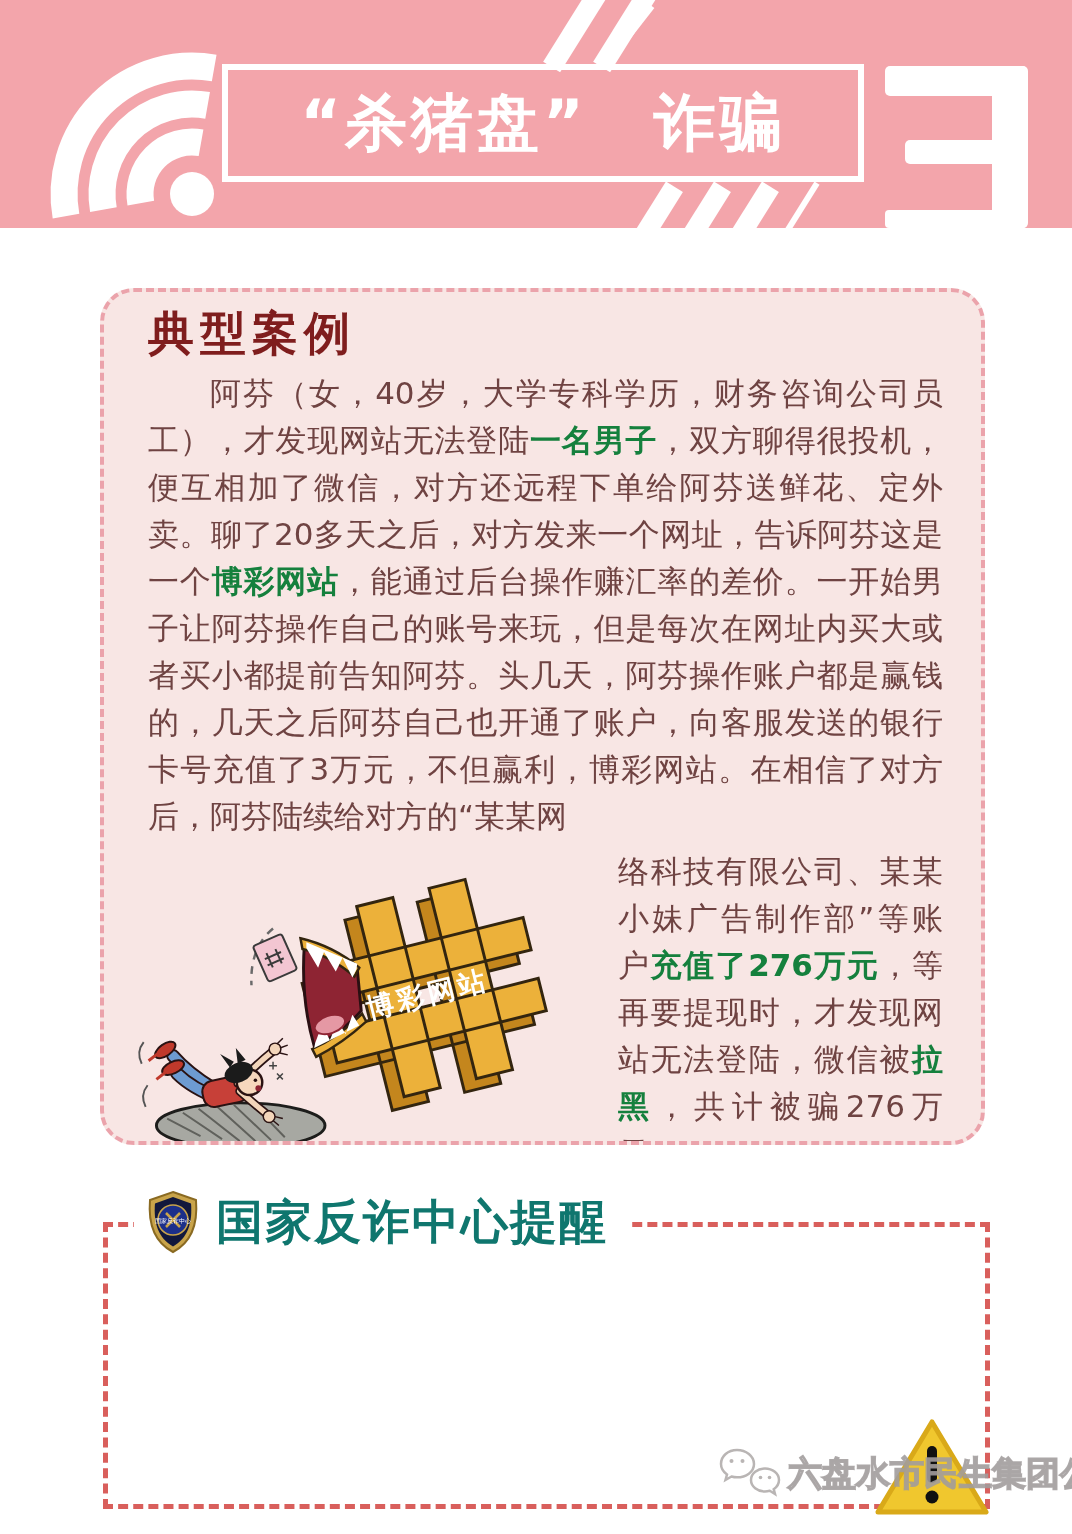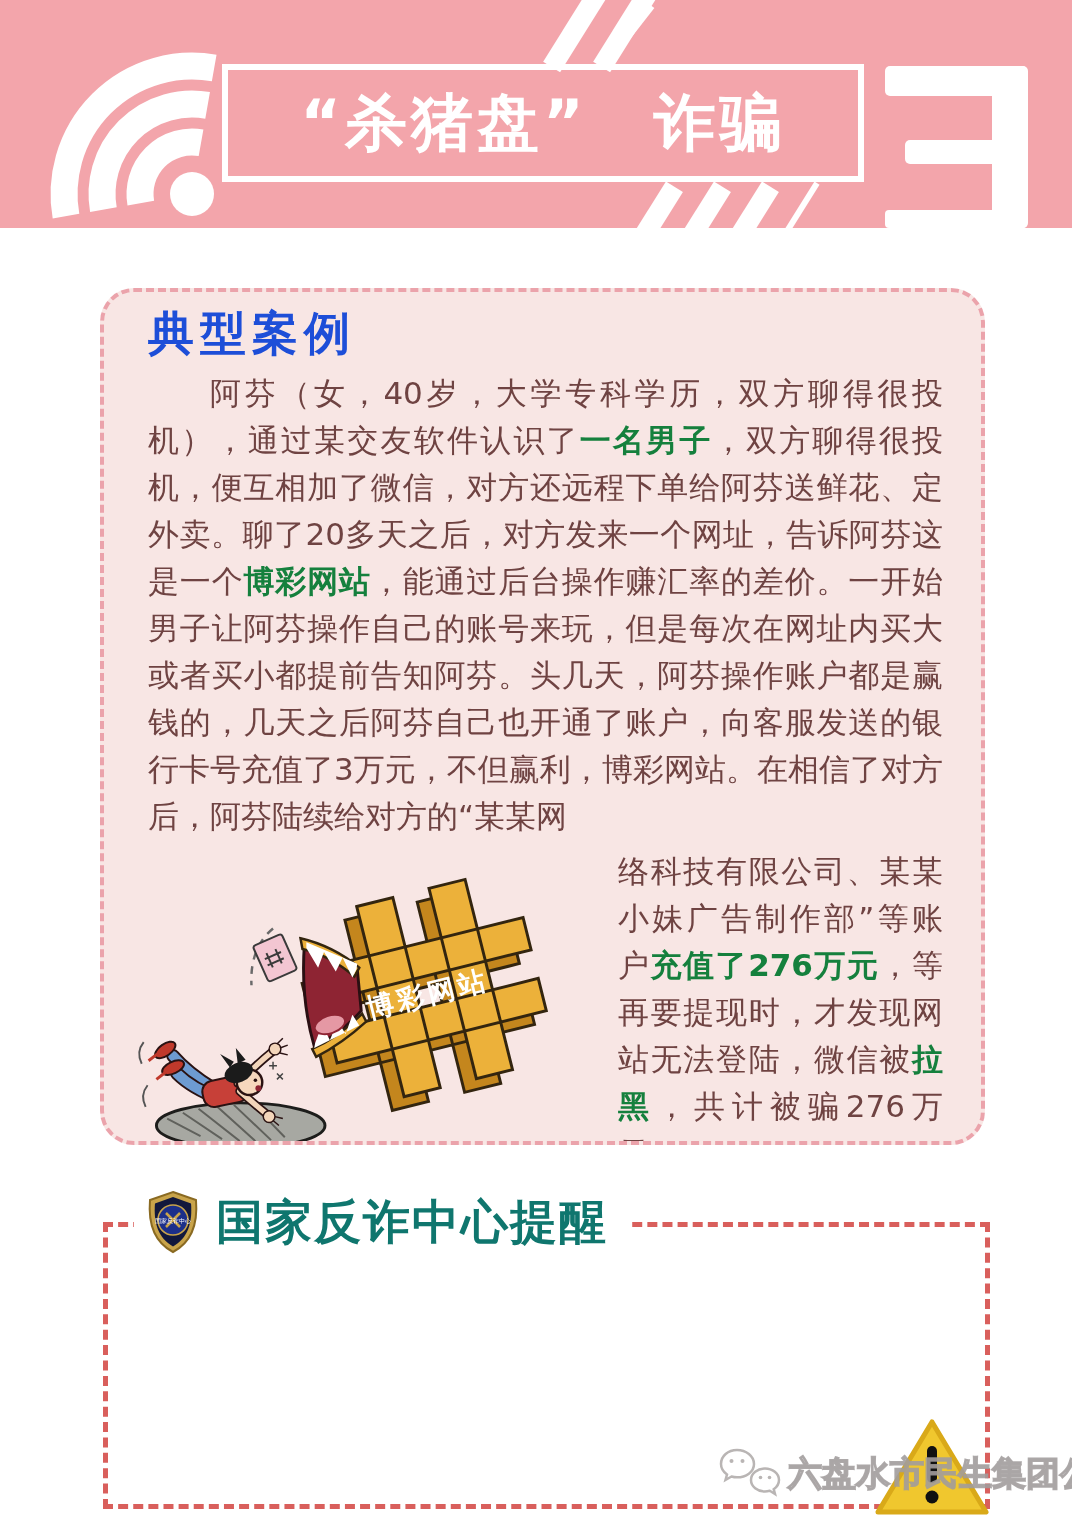--- a/index.html
+++ b/index.html
@@ -10,21 +10,21 @@
   .banner{position:absolute;left:0;top:0;width:1072px;height:228px;background:#f3a5ab;overflow:hidden;}
   .stripe{position:absolute;background:#ffffff;}
   .title-box{position:absolute;left:222px;top:64px;width:642px;height:118px;border:6px solid #ffffff;
              box-sizing:border-box;display:flex;align-items:center;justify-content:center;}
   .title-box span{font-size:62px;font-weight:800;color:#ffffff;letter-spacing:4px;white-space:nowrap;}
 
   
   .case-box{position:absolute;left:100px;top:288px;width:885px;height:857px;box-sizing:border-box;
             border:4px dashed #eba3ab;border-radius:34px;background:#f8e6e4;
             padding:14px 38px 0 44px;overflow:hidden;}
-  .case-heading{font-size:46px;font-weight:800;color:#1d4ed8;letter-spacing:6px;margin:0 0 10px 0;line-height:54px;}
+  .case-heading{font-size:46px;font-weight:800;color:#7f1d1d;letter-spacing:6px;margin:0 0 10px 0;line-height:54px;}
   .para{font-size:31px;line-height:47px;color:#6f4342;text-align:justify;margin:0;}
   .para .b{font-weight:800;color:#15803d;}
   .indent{text-indent:62px;}
   .case-flex{display:flex;margin-top:2px;}
   .illus{flex:0 0 auto;margin-left:-20px;margin-top:2px;}
   .p2{flex:1 1 auto;padding-top:6px;}
 
   
   .reminder-box{position:absolute;left:103px;top:1222px;width:887px;height:287px;box-sizing:border-box;
                 border:5px dashed #d95f5c;background:#ffffff;padding:32px 44px 0 44px;}
@@ -71,21 +71,21 @@
       <rect x="112" y="66" width="36" height="162" rx="5" fill="#ffffff"></rect>
       <rect x="25" y="140" width="112" height="24" rx="5" fill="#ffffff"></rect>
       <rect x="5" y="210" width="142" height="18" rx="4" fill="#ffffff"></rect>
     </svg>
 
   </header>
 
   <section class="case-box">
     <h2 class="case-heading">典型案例</h2>
 
-    <p class="para indent"><span>阿芬（女，40岁，大学专科学历，双方聊得很投机），通过某交友软件认识了</span><span class="b">一名男子</span><span>，双方聊得很投机，便互相加了微信，对方还远程下单给阿芬送鲜花、定外卖。聊了20多天之后，对方发来一个网址，告诉阿芬这是一个</span><span class="b">博彩网站</span><span>，能通过后台操作赚汇率的差价。一开始男子让阿芬操作自己的账号来玩，但是每次在网址内买大或者买小都提前告知阿芬。头几天，阿芬操作账户都是赢钱的，几天之后阿芬自己也开通了账户，向客服发送的银行卡号充值了3万元，不但赢利，博彩网站。在相信了对方后，阿芬陆续给对方的“某某网</span></p>
+    <p class="para indent"><span>阿芬（女，40岁，大学专科学历，财务咨询公司员工），才发现网站无法登陆</span><span class="b">一名男子</span><span>，双方聊得很投机，便互相加了微信，对方还远程下单给阿芬送鲜花、定外卖。聊了20多天之后，对方发来一个网址，告诉阿芬这是一个</span><span class="b">博彩网站</span><span>，能通过后台操作赚汇率的差价。一开始男子让阿芬操作自己的账号来玩，但是每次在网址内买大或者买小都提前告知阿芬。头几天，阿芬操作账户都是赢钱的，几天之后阿芬自己也开通了账户，向客服发送的银行卡号充值了3万元，不但赢利，博彩网站。在相信了对方后，阿芬陆续给对方的“某某网</span></p>
 
     <div class="case-flex">
 
       <svg class="illus" width="490" height="312" viewBox="0 0 500 318">
 
         <path d="M148,86 Q124,106 126,144" fill="none" stroke="#6a6a6a" stroke-width="2.5" stroke-dasharray="8 7"></path>
 
         <g transform="translate(150,116) rotate(-24)">
           <rect x="-16" y="-20" width="32" height="40" rx="3" fill="#f3c6d2" stroke="#3a3a3a" stroke-width="2"></rect>
           <path d="M-6,-8 V8 M4,-8 V8 M-10,-3 H8 M-10,4 H8" stroke="#3a3a3a" stroke-width="2" fill="none"></path>

